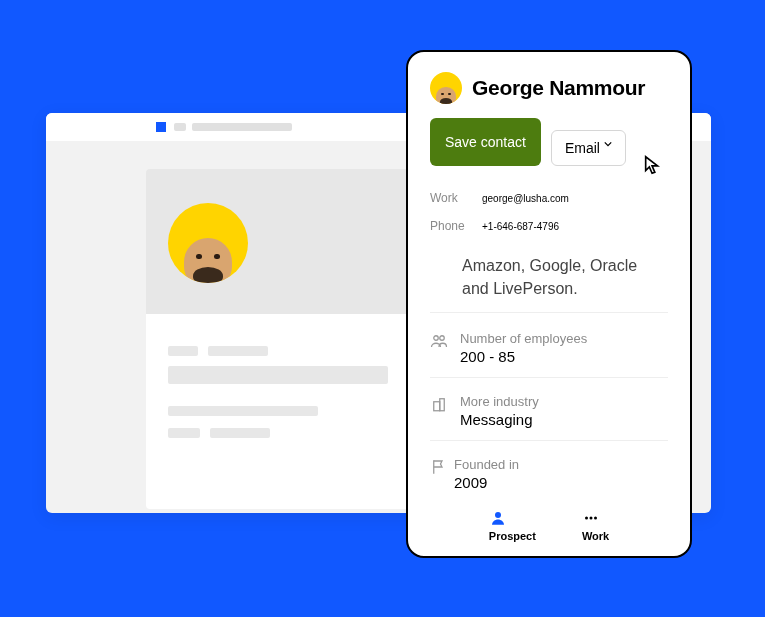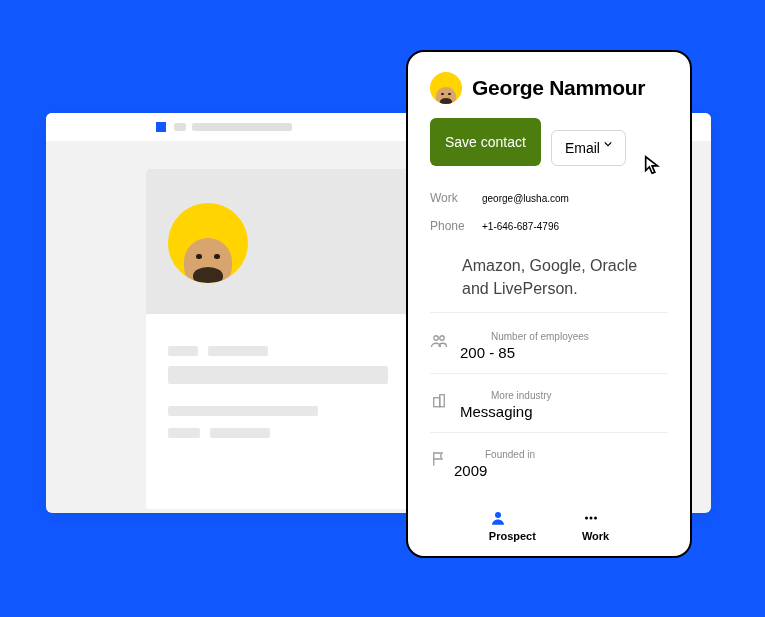--- a/index.html
+++ b/index.html
@@ -231,23 +231,22 @@
     .detail-block.last { border-bottom: none; margin-bottom: 0; padding-bottom: 0; gap: 6px; }
     .detail-icon {
       width: 18px; height: 18px;
       flex-shrink: 0;
       color: #9a9a9a;
       margin-top: 1px;
     }
     .detail-icon svg { display: block; width: 100%; height: 100%; }
     .detail-text .label {
       color: #8a8a8a;
-      font-size: 10px;
+      font-size: 13px;
       margin-bottom: 2px;
-      margin-left: 31px;
     }
     .detail-text .value {
       color: #000;
       font-size: 15px;
     }
 
     
     .bottom-nav {
       display: flex;
       justify-content: center;

